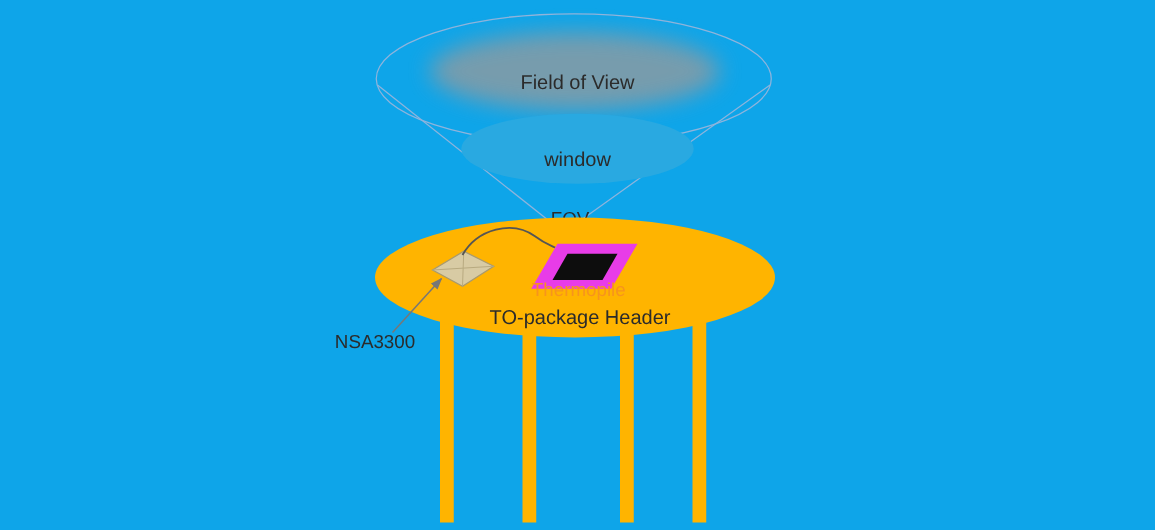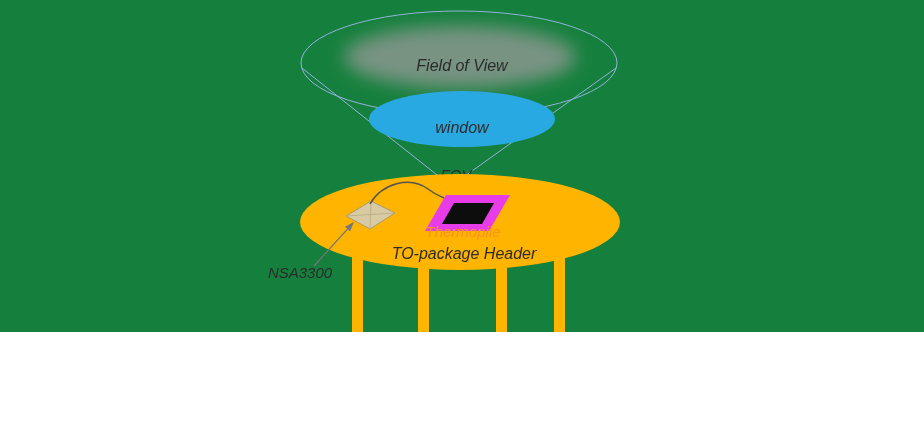--- a/index.html
+++ b/index.html
@@ -4,24 +4,23 @@
 <style>
   html, body {
     margin: 0;
     padding: 0;
     background: #ffffff;
     font-family: "Liberation Sans", sans-serif;
   }
   .canvas {
     position: relative;
     width: 924px;
-    height: 332px;
-    background: #15803d;
+    height: 424px;
+    background: #0ea5e9;
     overflow: hidden;
-    font-style: italic;
   }
   svg { display: block; }
   svg text {
     font-family: "Liberation Sans", sans-serif;
   }
   .t-16 { font-size: 16px; }
   .t-15 { font-size: 15px; }
 </style>
 </head>
 <body>

